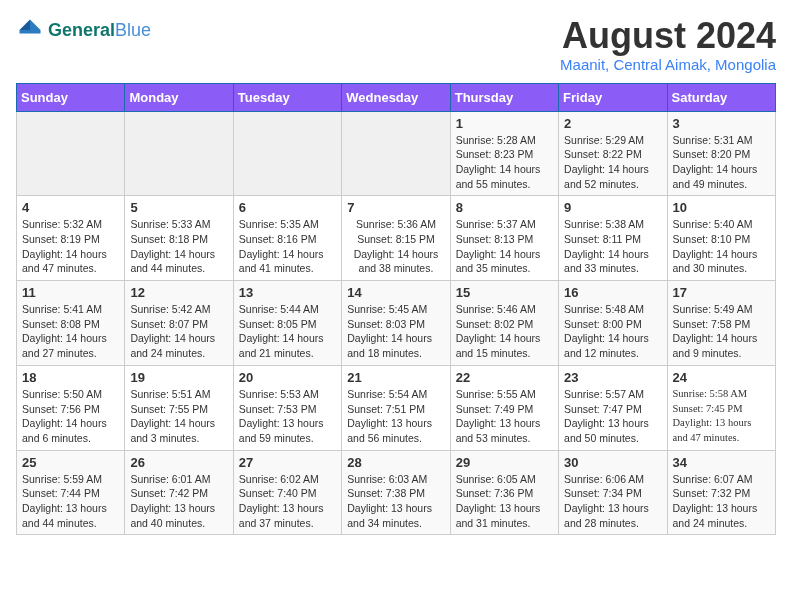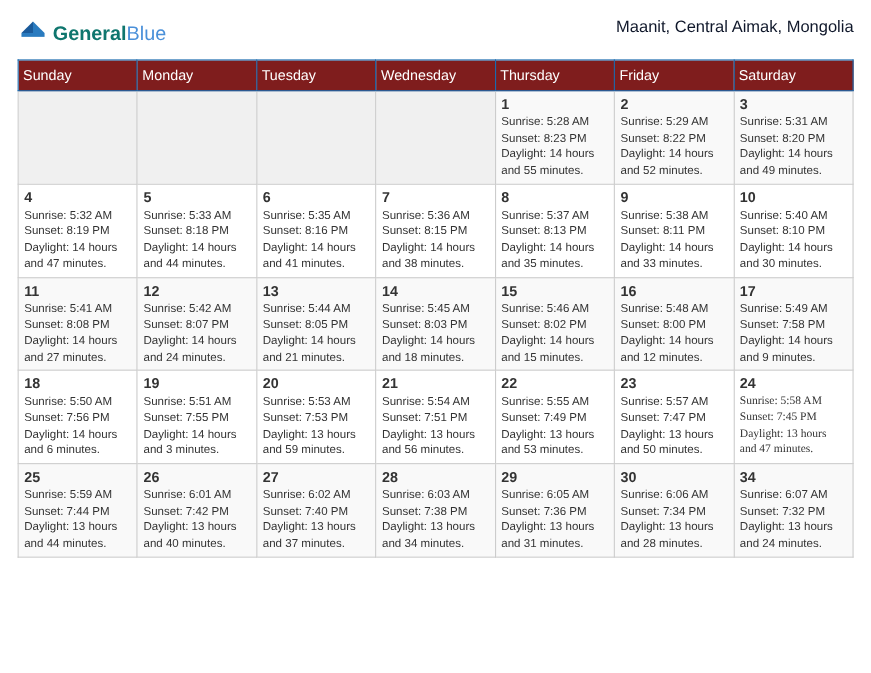--- a/index.html
+++ b/index.html
@@ -29,32 +29,32 @@
       text-align: right;
     }
     .month-year {
       font-size: 36px;
       font-weight: bold;
       color: #333;
       line-height: 1.1;
     }
     .location {
       font-size: 15px;
-      color: #0f172a;
+      color: #3b82f6;
     }
     .calendar {
       width: 100%;
       border-collapse: collapse;
       border: 1px solid #ccc;
     }
     .calendar th {
-      background-color: #7f1d1d;
+      background-color: #8b5cf6;
       color: #fff;
       font-size: 13px;
-      font-weight: normal;
+      font-weight: bold;
       padding: 6px 4px;
       text-align: left;
       border: 1px solid #1a6aae;
     }
     .calendar td {
       vertical-align: top;
       border: 1px solid #ccc;
       padding: 4px 5px;
       width: 108px;
       min-height: 80px;
@@ -90,20 +90,21 @@
     <svg class="logo-icon" viewBox="0 0 32 32">
       <polygon points="16,4 28,16 16,16" fill="#2a7bbf"></polygon>
       <polygon points="16,4 4,16 16,16" fill="#1a5a9a"></polygon>
       <rect x="4" y="16" width="24" height="4" fill="#2a7bbf"></rect>
     </svg>
     <div>
       <span style="font-size:18px;font-weight:bold;color:#0f766e;">General</span><span style="font-size:18px;font-weight:normal;color:#4a90d9;">Blue</span>
     </div>
   </div>
   <div class="title-area">
+    <div class="month-year">August 2024</div>
     <div class="location">Maanit, Central Aimak, Mongolia</div>
   </div>
 </div>
 
 <table class="calendar">
   <thead>
     <tr>
       <th>Sunday</th>
       <th>Monday</th>
       <th>Tuesday</th>
@@ -158,21 +159,21 @@
         </td>
         <td>
           <span class="day-num">6</span>
           <div class="day-info" style="white-space: pre-line;">Sunrise: 5:35 AM
 Sunset: 8:16 PM
 Daylight: 14 hours
 and 41 minutes.</div>
         </td>
         <td>
           <span class="day-num">7</span>
-          <div class="day-info" style="white-space: pre-line;">Sunrise: 5:36 AM
+          <div class="day-info" style="white-space: pre-line; text-align: center;">Sunrise: 5:36 AM
 Sunset: 8:15 PM
 Daylight: 14 hours
 and 38 minutes.</div>
         </td>
         <td>
           <span class="day-num">8</span>
           <div class="day-info" style="white-space: pre-line;">Sunrise: 5:37 AM
 Sunset: 8:13 PM
 Daylight: 14 hours
 and 35 minutes.</div>

